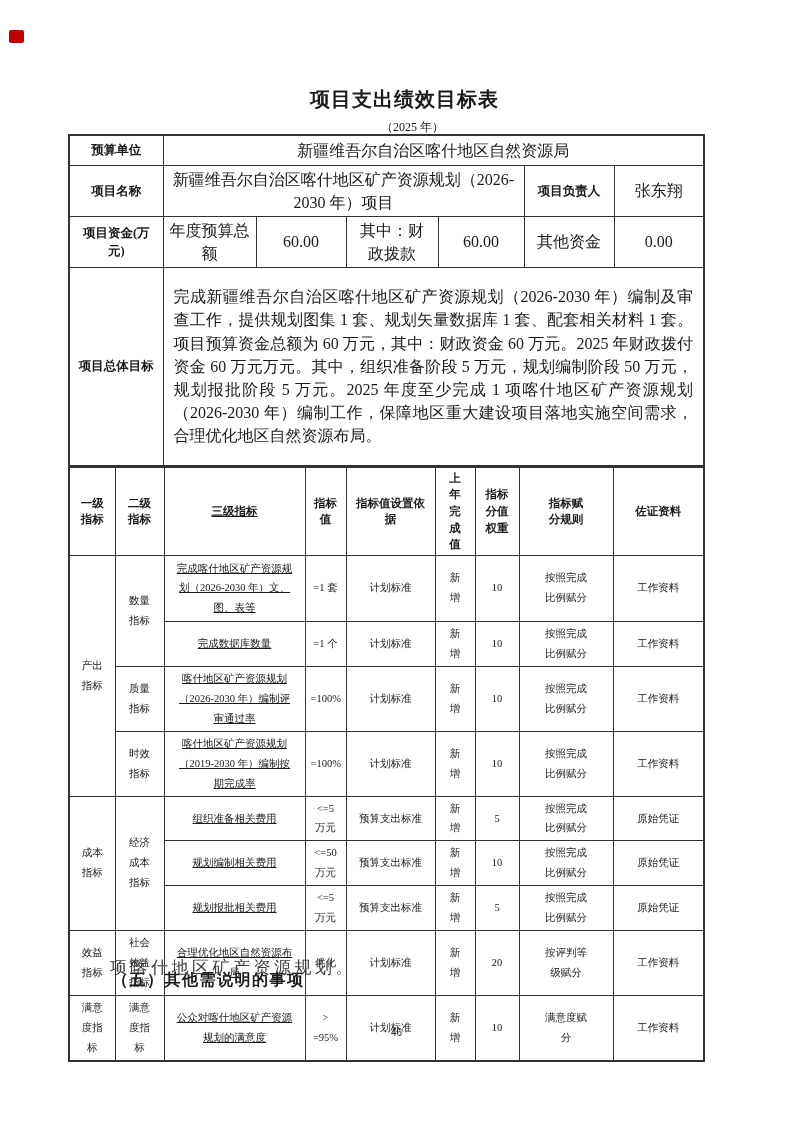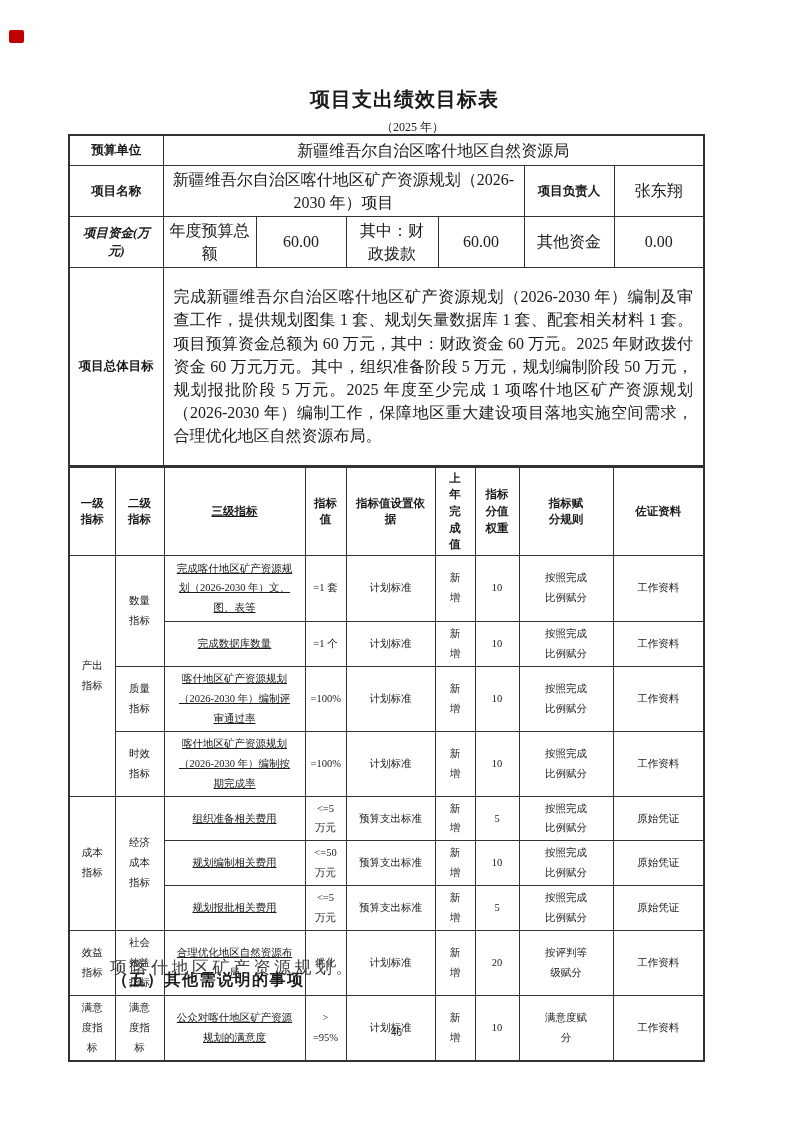--- a/index.html
+++ b/index.html
@@ -23,21 +23,21 @@
   .ind{margin-top:-1px;}
   .ind .hd{font-weight:bold;font-size:11.5px;line-height:1.45;}
   .c1,.c2{padding:2px 9px;}
   .c3{padding:2px 10px;text-decoration:underline;}
   .c4{padding:2px 5px;white-space:pre-line;}
   .c5{padding:2px 8px;font-family:Liberation Serif, serif;}
   .c6{padding:2px 12px;}
   .c7{padding:2px 6px;}
   .c8{padding:2px 24px;}
   .c9{padding:2px 4px;}
-  .fund-lbl{padding:2px 8px;font-style:italic;}
+  .fund-lbl{padding:2px 8px;}
   .fiscal{padding:2px 6px;}
   .sec-heading{position:absolute;left:112px;top:970px;font-size:16px;font-weight:bold;letter-spacing:1.5px;}
   .sec-body{position:absolute;left:110px;top:956px;font-size:17px;letter-spacing:3.5px;color:#3d3d3d;}
   .page-num{position:absolute;left:0;top:1027px;width:793px;text-align:center;
     font-size:10px;font-family:"Liberation Sans","DejaVu Sans",sans-serif;color:#222;}
 </style>
 </head>
 <body>
 
 <div class="red-marker"></div>
@@ -133,21 +133,21 @@
       <td class="c3">喀什地区矿产资源规划（2026-2030 年）编制评审通过率</td>
       <td class="c4">=100%</td>
       <td class="c5">计划标准</td>
       <td class="c6">新增</td>
       <td class="c7">10</td>
       <td class="c8">按照完成比例赋分</td>
       <td class="c9">工作资料</td>
     </tr>
     <tr style="height:62px">
       <td class="c2">时效指标</td>
-      <td class="c3">喀什地区矿产资源规划（2026-2030 年）编制按期完成率</td>
+      <td class="c3">喀什地区矿产资源规划（2019-2030 年）编制按期完成率</td>
       <td class="c4">=100%</td>
       <td class="c5">计划标准</td>
       <td class="c6">新增</td>
       <td class="c7">10</td>
       <td class="c8">按照完成比例赋分</td>
       <td class="c9">工作资料</td>
     </tr>
     <tr style="height:42px">
       <td class="c1" rowspan="3">成本指标</td>
       <td class="c2" rowspan="3">经济成本指标</td>

